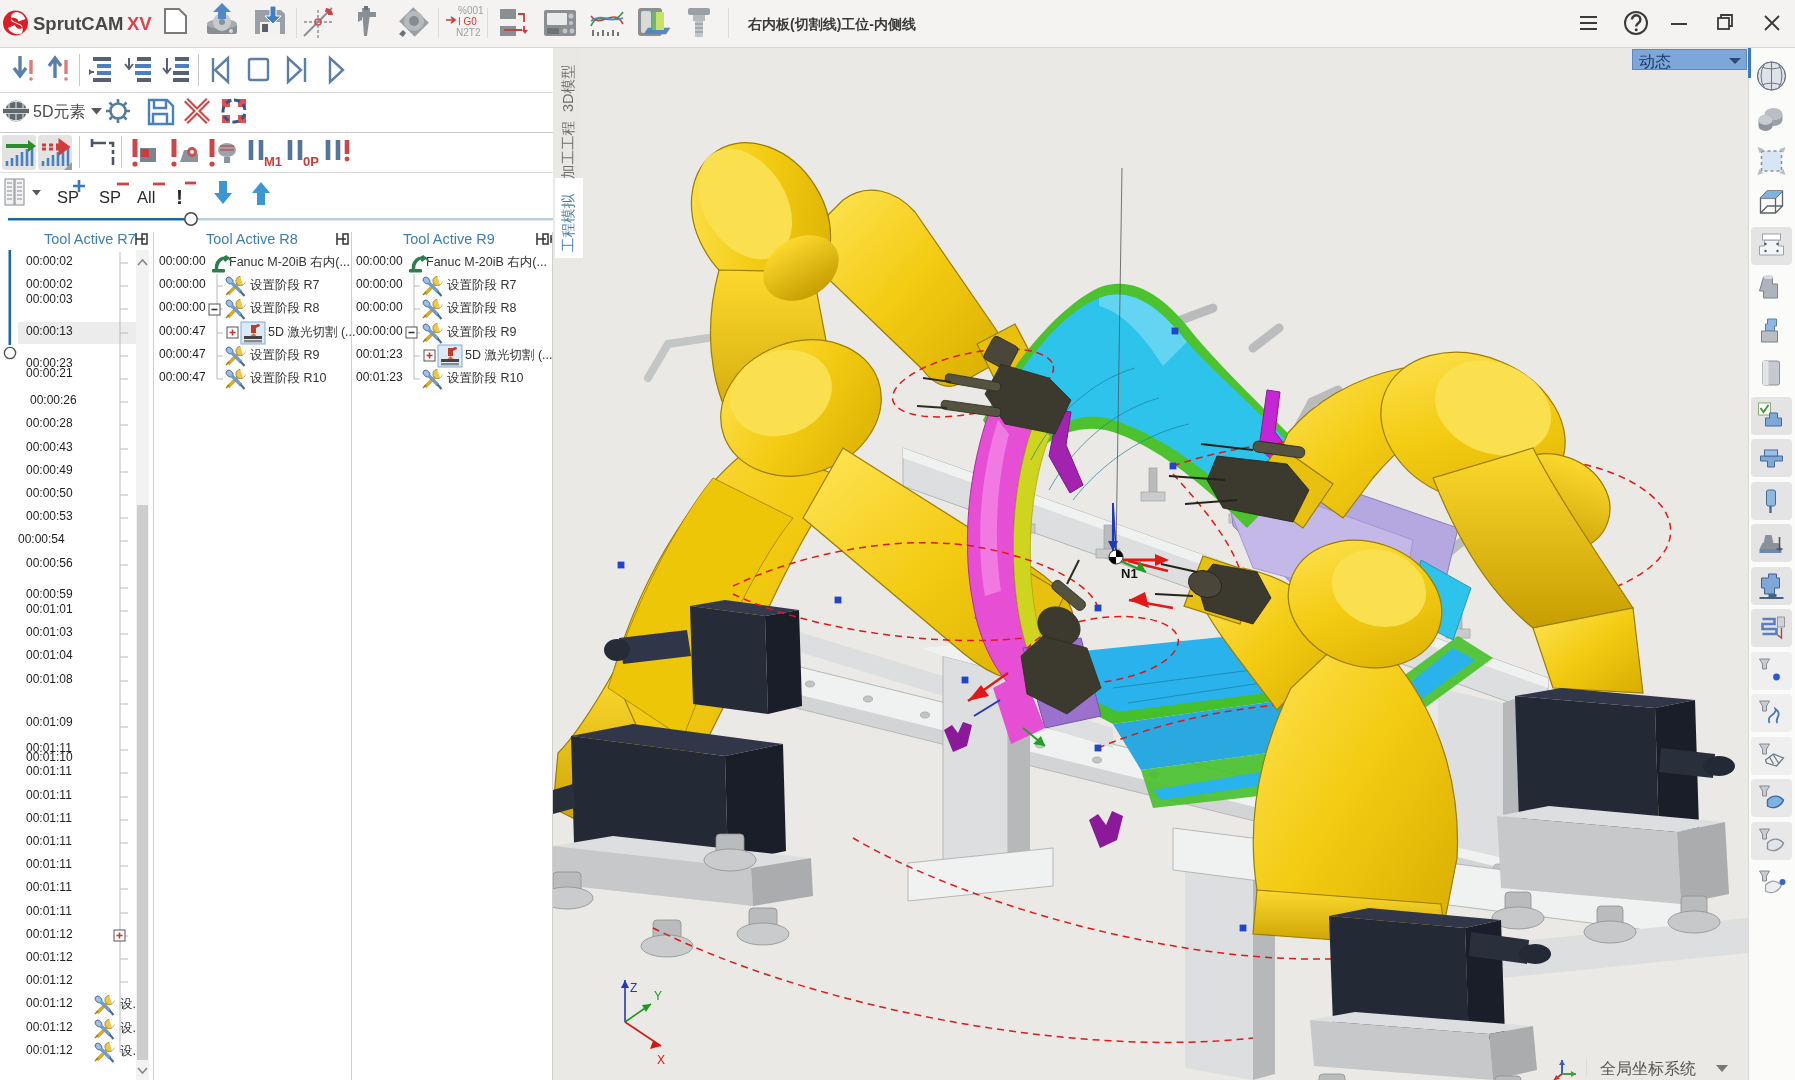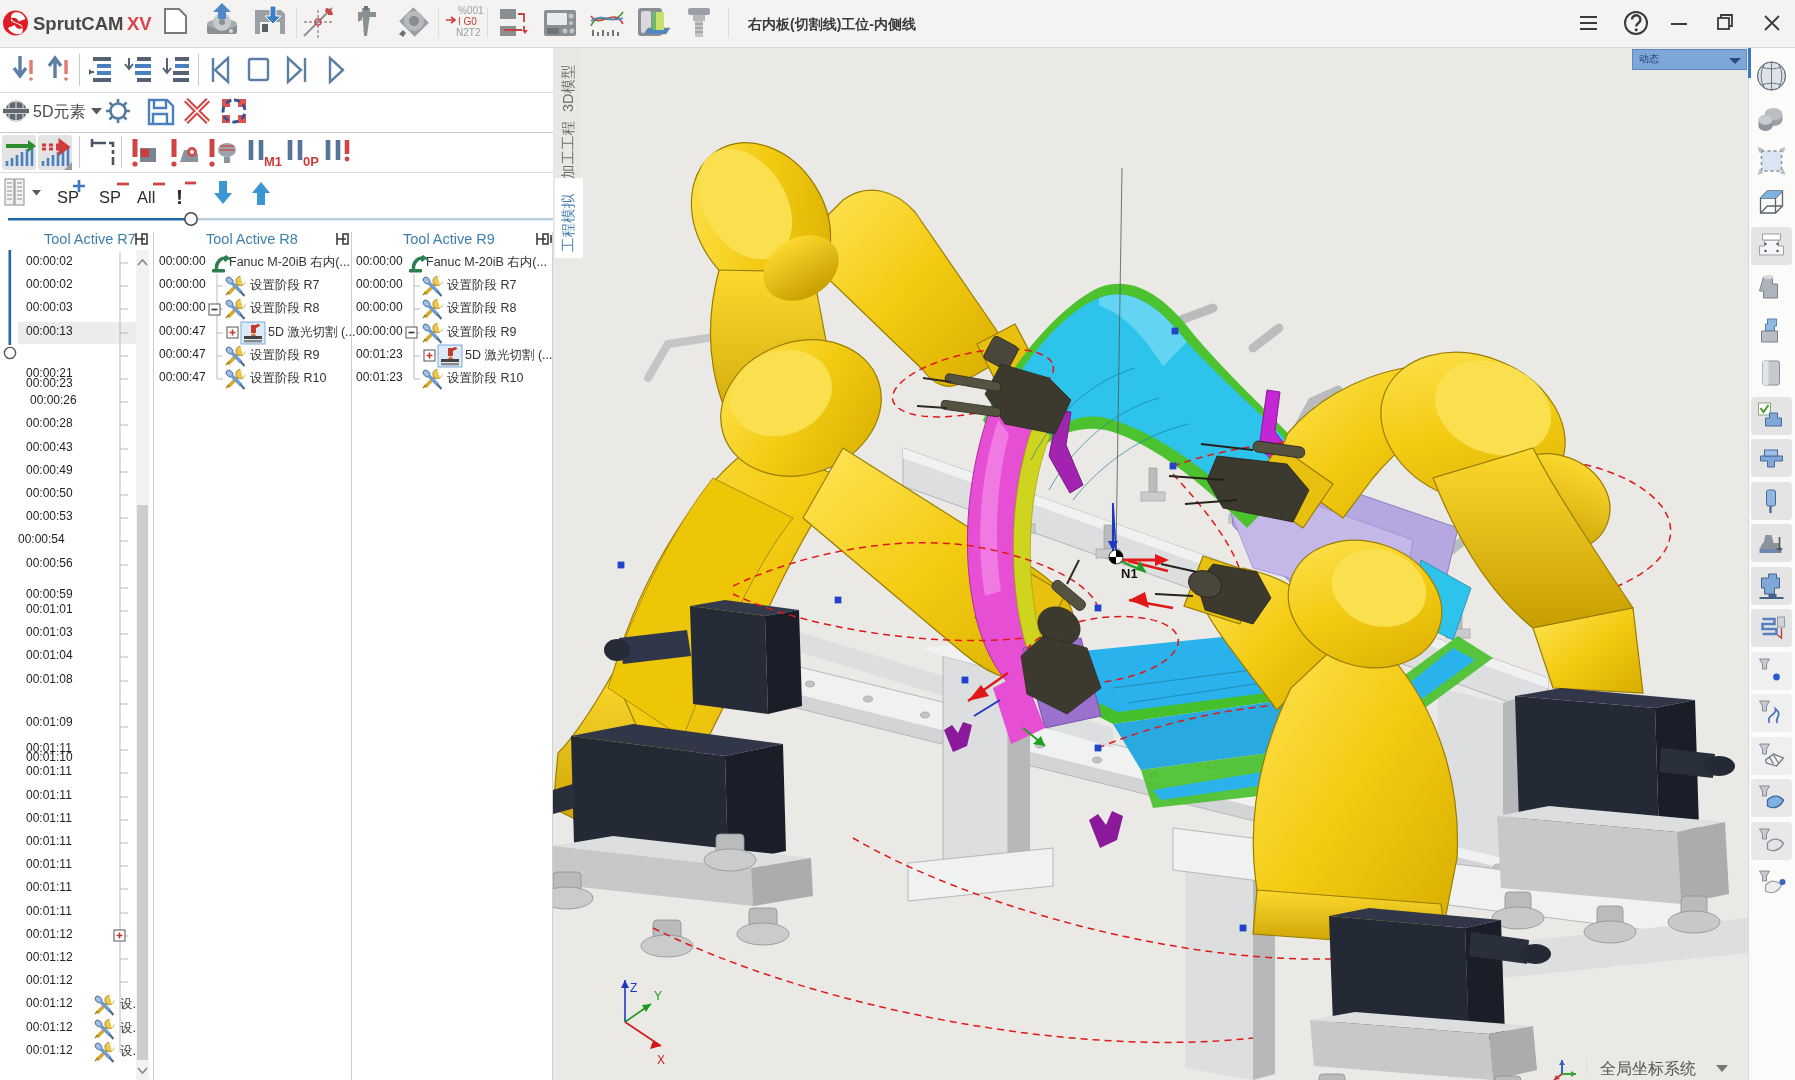--- a/index.html
+++ b/index.html
@@ -314,24 +314,24 @@
       <path d="M337 185 v12 m0 -6 h9 m-3 -5 v10 h5 v-10z"></path>
       <path d="M537 185 v12 m0 -6 h9 m-3 -5 v10 h5 v-10z"></path>
       <path d="M551 187 v8 m0 -4 h3"></path>
     </g>
   </svg>
 
 <style>.tm{position:absolute;font-size:12px;color:#222;white-space:nowrap;font-family:"Liberation Sans",sans-serif}.ti{position:absolute;font-size:12.5px;color:#333;white-space:nowrap;font-family:"Liberation Sans",sans-serif}.hl{position:absolute;background:#ececec}</style>
 <div class="hl" style="left:18px;top:322px;width:118px;height:22px"></div>
 <div class="tm" style="left:26px;top:254px">00:00:02</div>
 <div class="tm" style="left:26px;top:277px">00:00:02</div>
-<div class="tm" style="left:26px;top:300px">00:00:03</div>
+<div class="tm" style="left:26px;top:292px">00:00:03</div>
 <div class="tm" style="left:26px;top:324px">00:00:13</div>
 <div class="tm" style="left:26px;top:366px">00:00:21</div>
-<div class="tm" style="left:26px;top:376px">00:00:23</div>
+<div class="tm" style="left:26px;top:356px">00:00:23</div>
 <div class="tm" style="left:30px;top:393px">00:00:26</div>
 <div class="tm" style="left:26px;top:416px">00:00:28</div>
 <div class="tm" style="left:26px;top:440px">00:00:43</div>
 <div class="tm" style="left:26px;top:463px">00:00:49</div>
 <div class="tm" style="left:26px;top:486px">00:00:50</div>
 <div class="tm" style="left:26px;top:509px">00:00:53</div>
 <div class="tm" style="left:18px;top:532px">00:00:54</div>
 <div class="tm" style="left:26px;top:556px">00:00:56</div>
 <div class="tm" style="left:26px;top:587px">00:00:59</div>
 <div class="tm" style="left:26px;top:602px">00:01:01</div>
@@ -754,21 +754,21 @@
 
   <div class="abs" style="left:553px;top:48px;width:29px;height:215px;background:#eae8e4"></div>
   <svg class="abs" style="left:553px;top:48px" width="30" height="260">
     <rect x="2" y="130" width="28" height="80" fill="#ffffff"></rect>
     <text transform="rotate(-90 0 0)" x="-64" y="20" font-size="14.5px" fill="#6e6e6e" font-family="Liberation Sans">3D模型</text>
     <text transform="rotate(-90 0 0)" x="-131" y="20" font-size="14.5px" fill="#6e6e6e" font-family="Liberation Sans">加工工程</text>
     <text transform="rotate(-90 0 0)" x="-204" y="20" font-size="14.5px" fill="#4a7fae" font-family="Liberation Sans">工程模拟</text>
   </svg>
 
   <div class="abs" style="left:1632px;top:49px;width:115px;height:21px;background:#7da7d9;border:1px solid #5a8ac0"></div>
-  <div class="abs" style="left:1639px;top:52px;font-size:10px;color:#1a3a6a">动态</div>
+  <div class="abs" style="left:1639px;top:52px;font-size:16px;color:#1a3a6a">动态</div>
   <svg class="abs" style="left:1728px;top:57px" width="14" height="8">
       <path d="M1 1 l6 6 6 -6z" fill="#2a4a7a"></path>
     </svg>
 
   <svg class="abs" style="left:1548px;top:1052px" width="250" height="28">
     <g stroke-width="2" fill="none">
       <path d="M14 22 v-14" stroke="#3a5fc0"></path>
         <path d="M14 8 l-3 5 h6z" fill="#3a5fc0" stroke="none"></path>
       <path d="M14 22 h14" stroke="#3aa43a"></path>
         <path d="M28 22 l-5 -3 v6z" fill="#3aa43a" stroke="none"></path>

